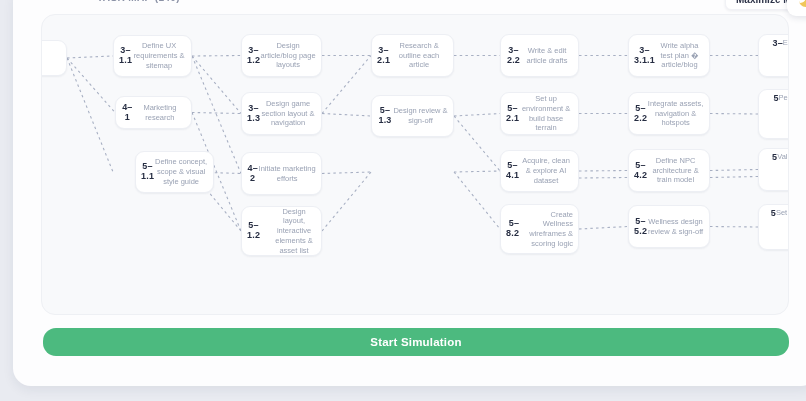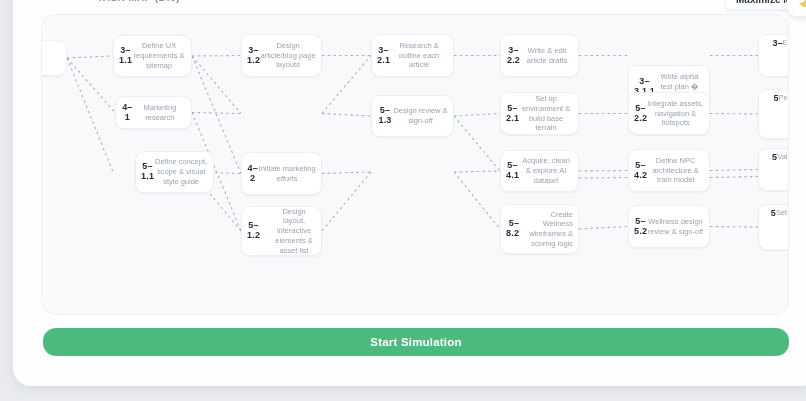--- a/index.html
+++ b/index.html
@@ -123,20 +123,24 @@
         <div class="node-sub">Marketing research</div>
       </div>
       <div class="task-node" style="left: 81px; top: 136px; width: 79px; height: 42px; margin-left: 12px;">
         <div class="node-title">5–1.1</div>
         <div class="node-sub">Define concept, scope &amp; visual style guide</div>
       </div>
       <div class="task-node" style="left: 199px; top: 19px; width: 81px; height: 43px;">
         <div class="node-title">3–1.2</div>
         <div class="node-sub">Design article/blog page layouts</div>
       </div>
+      <div class="task-node" style="left: 199px; top: 77px; width: 81px; height: 43px;">
+        <div class="node-title">3–1.3</div>
+        <div class="node-sub">Design game section layout &amp; navigation</div>
+      </div>
       <div class="task-node" style="left: 199px; top: 137px; width: 81px; height: 43px;">
         <div class="node-title">4–2</div>
         <div class="node-sub">Initiate marketing efforts</div>
       </div>
       <div class="task-node" style="left: 199px; top: 191px; width: 81px; height: 50px; gap: 12px;">
         <div class="node-title">5–1.2</div>
         <div class="node-sub">Design layout, interactive elements &amp; asset list</div>
       </div>
       <div class="task-node" style="left: 329px; top: 19px; width: 83px; height: 43px;">
         <div class="node-title">3–2.1</div>
@@ -155,21 +159,21 @@
         <div class="node-sub">Set up environment &amp; build base terrain</div>
       </div>
       <div class="task-node" style="left: 458px; top: 135px; width: 79px; height: 42px;">
         <div class="node-title">5–4.1</div>
         <div class="node-sub">Acquire, clean &amp; explore AI dataset</div>
       </div>
       <div class="task-node" style="left: 458px; top: 189px; width: 79px; height: 50px; text-align: right;">
         <div class="node-title">5–8.2</div>
         <div class="node-sub">Create Wellness wireframes &amp; scoring logic</div>
       </div>
-      <div class="task-node" style="left: 586px; top: 19px; width: 82px; height: 43px; margin-top: 31px;">
+      <div class="task-node" style="left: 586px; top: 19px; width: 82px; height: 43px;">
         <div class="node-title">3–3.1.1</div>
         <div class="node-sub">Write alpha test plan � article/blog</div>
       </div>
       <div class="task-node" style="left: 586px; top: 77px; width: 82px; height: 43px;">
         <div class="node-title">5–2.2</div>
         <div class="node-sub">Integrate assets, navigation &amp; hotspots</div>
       </div>
       <div class="task-node" style="left: 586px; top: 134px; width: 82px; height: 43px;">
         <div class="node-title">5–4.2</div>
         <div class="node-sub">Define NPC architecture &amp; train model</div>

